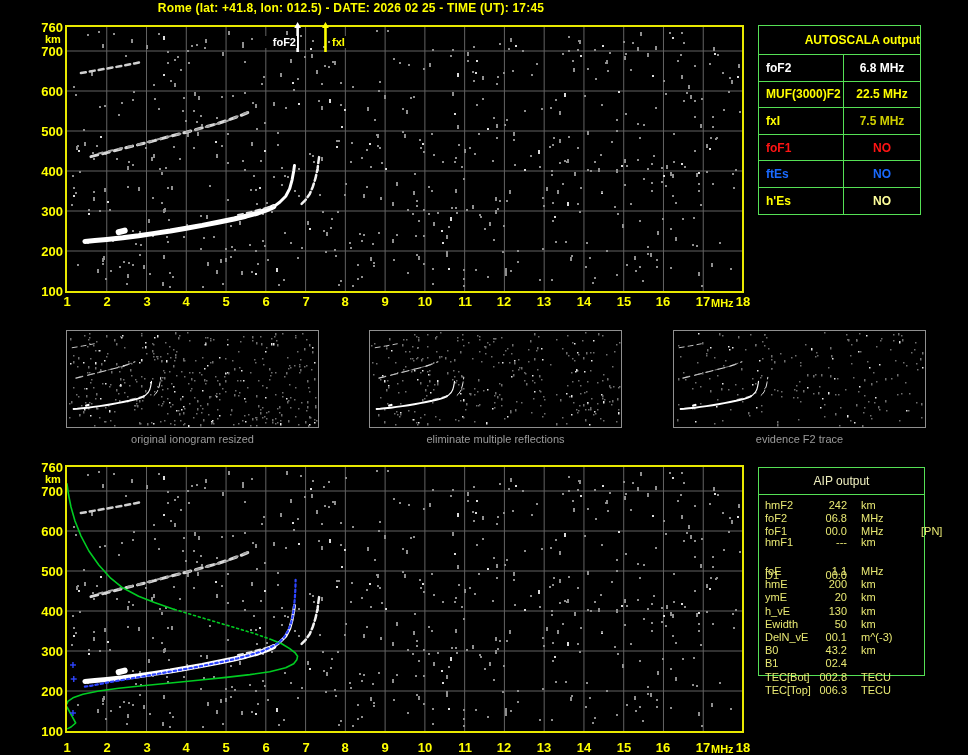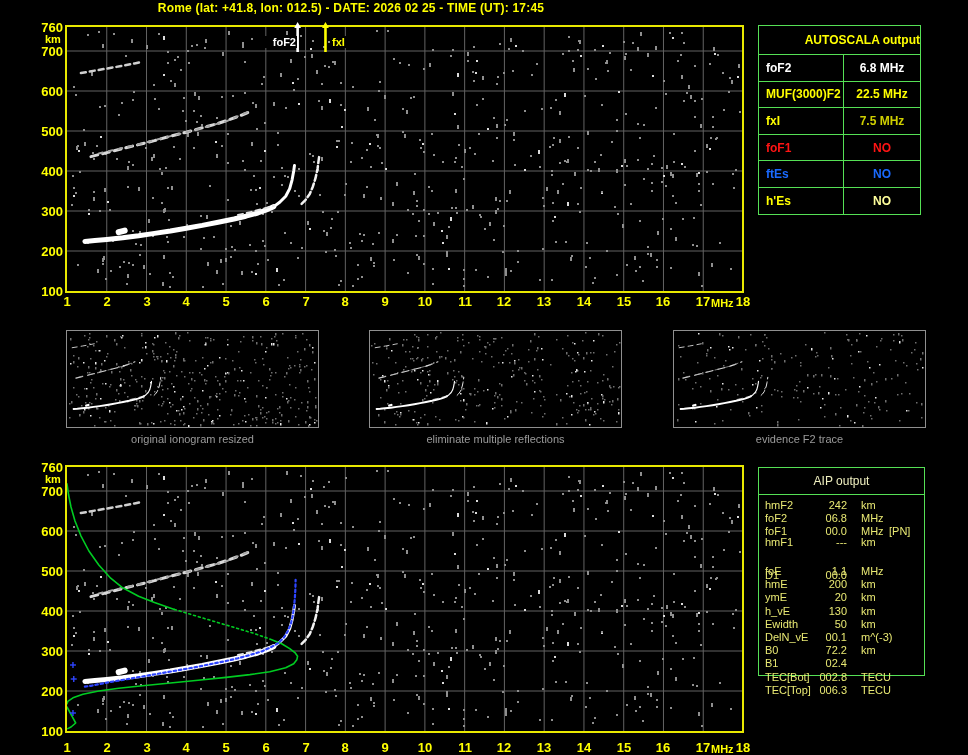--- a/index.html
+++ b/index.html
@@ -33,21 +33,21 @@
   .c-paleyellow{color:#ffff9c}.c-red{color:#ff1414}.c-blue{color:#1a6aff}
   
   .aip{position:absolute;left:727px;top:467px;width:167px;height:209px;box-sizing:border-box;
        border:1px solid var(--green);overflow:visible;}
   .aip .hdr{height:26px;line-height:26px;text-align:center;color:#f0f0c0;font-size:12px;
             border-bottom:1px solid var(--green);}
   .aiprow{position:absolute;left:0;width:100%;height:13px;font-size:11px;color:#e9e973;}
   .aiprow .l{position:absolute;left:6px;white-space:nowrap;}
   .aiprow .v{position:absolute;left:22px;width:66px;text-align:right;}
   .aiprow .u{position:absolute;left:102px;}
-  .aiprow .n{position:absolute;left:130px;}
+  .aiprow .n{position:absolute;left:122px;padding-left:40px;}
 </style>
 </head>
 <body>
 
 <div id="canvas">
   <svg id="scene" width="968" height="755">
       <g>
         <line x1="75.76470588235294" y1="27" x2="75.76470588235294" y2="291" stroke="#636363" stroke-width="1"></line>
         <line x1="115.52941176470588" y1="27" x2="115.52941176470588" y2="291" stroke="#636363" stroke-width="1"></line>
         <line x1="155.29411764705884" y1="27" x2="155.29411764705884" y2="291" stroke="#636363" stroke-width="1"></line>
@@ -2472,21 +2472,21 @@
           <span class="v">50</span>
           <span class="u">km</span>
         </div>
         <div class="aiprow" style="top: 163px;">
           <span class="l">DelN_vE</span>
           <span class="v">00.1</span>
           <span class="u">m^(-3)</span>
         </div>
         <div class="aiprow" style="top: 176.2px;">
           <span class="l">B0</span>
-          <span class="v">72.2</span>
+          <span class="v">43.2</span>
           <span class="u">km</span>
         </div>
         <div class="aiprow" style="top: 189.4px;">
           <span class="l">B1</span>
           <span class="v">02.4</span>
         </div>
         <div class="aiprow" style="top: 202.6px;">
           <span class="l">TEC[Bot]</span>
           <span class="v">002.8</span>
           <span class="u">TECU</span>

